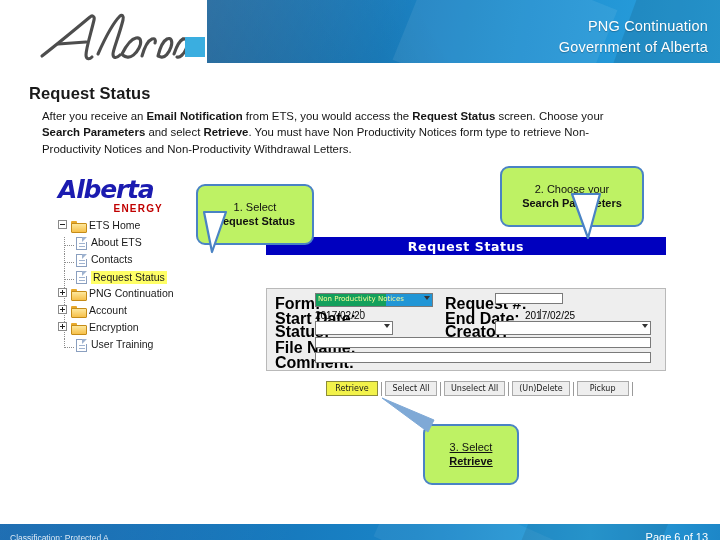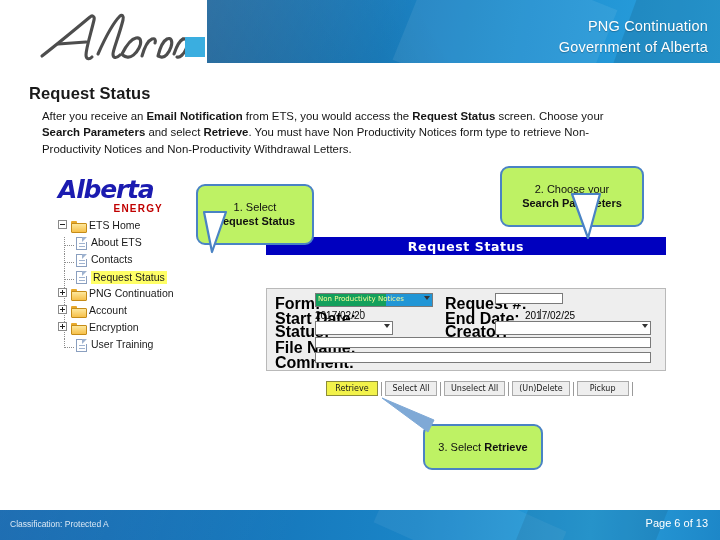--- a/index.html
+++ b/index.html
@@ -194,21 +194,21 @@
     position: absolute; background: #bef264; border: 2.2px solid #4a83c4;
     border-radius: 9px; text-align: center; color: #111;
     font-size: 11px; line-height: 1.3; padding: 14px 9px;
   }
   .callout b { font-weight: bold; }
   .callout-tail { position: absolute; }
   .callout-tail svg { display: block; overflow: visible; }
 
   
   .footer {
-    position: absolute; left: 0; bottom: 0; width: 720px; height: 30px;
+    position: absolute; left: 0; bottom: 0; width: 720px; height: 16px;
     background:
       linear-gradient(115deg, rgba(255,255,255,0.07) 0%, rgba(255,255,255,0) 42%),
       linear-gradient(95deg, #0f64ad 0%, #1574b9 30%, #1a85c7 58%, #2aa0dc 82%, #1d87c8 100%);
     overflow: hidden;
     text-decoration: underline;
   }
   .footer::before {
     content: ""; position: absolute; left: 380px; top: -18px; width: 180px; height: 70px;
     background: rgba(255,255,255,0.06); transform: rotate(24deg);
   }
@@ -380,21 +380,21 @@
   <div class="callout" style="left:500px; top:166px; width:144px;">
     <div>2. Choose your</div>
     <b>Search Parameters</b>
   </div>
   <div class="callout-tail" style="left:566px; top:194px;">
     <svg width="60" height="50" viewBox="0 0 60 50">
       <polygon points="6,0 34,0 22,44" fill="#ffffff" stroke="#4a83c4" stroke-width="2.2" stroke-linejoin="round"></polygon>
     </svg>
   </div>
 
-  <div class="callout" style="left:423px; top:424px; width:120px;">
+  <div class="callout" style="left:423px; top:424px; width:96px;text-decoration:underline;">
     <span>3. Select </span><b>Retrieve</b>
   </div>
   <div class="callout-tail" style="left:382px; top:392px;">
     <svg width="66" height="42" viewBox="0 0 66 42">
       <polygon points="0,6 52,28 46,40" fill="#7fa9d6" stroke="#7fa9d6" stroke-width="1" stroke-linejoin="round"></polygon>
     </svg>
   </div>
 
   <div class="footer">
     <div class="footer-left">Classification: Protected A</div>

